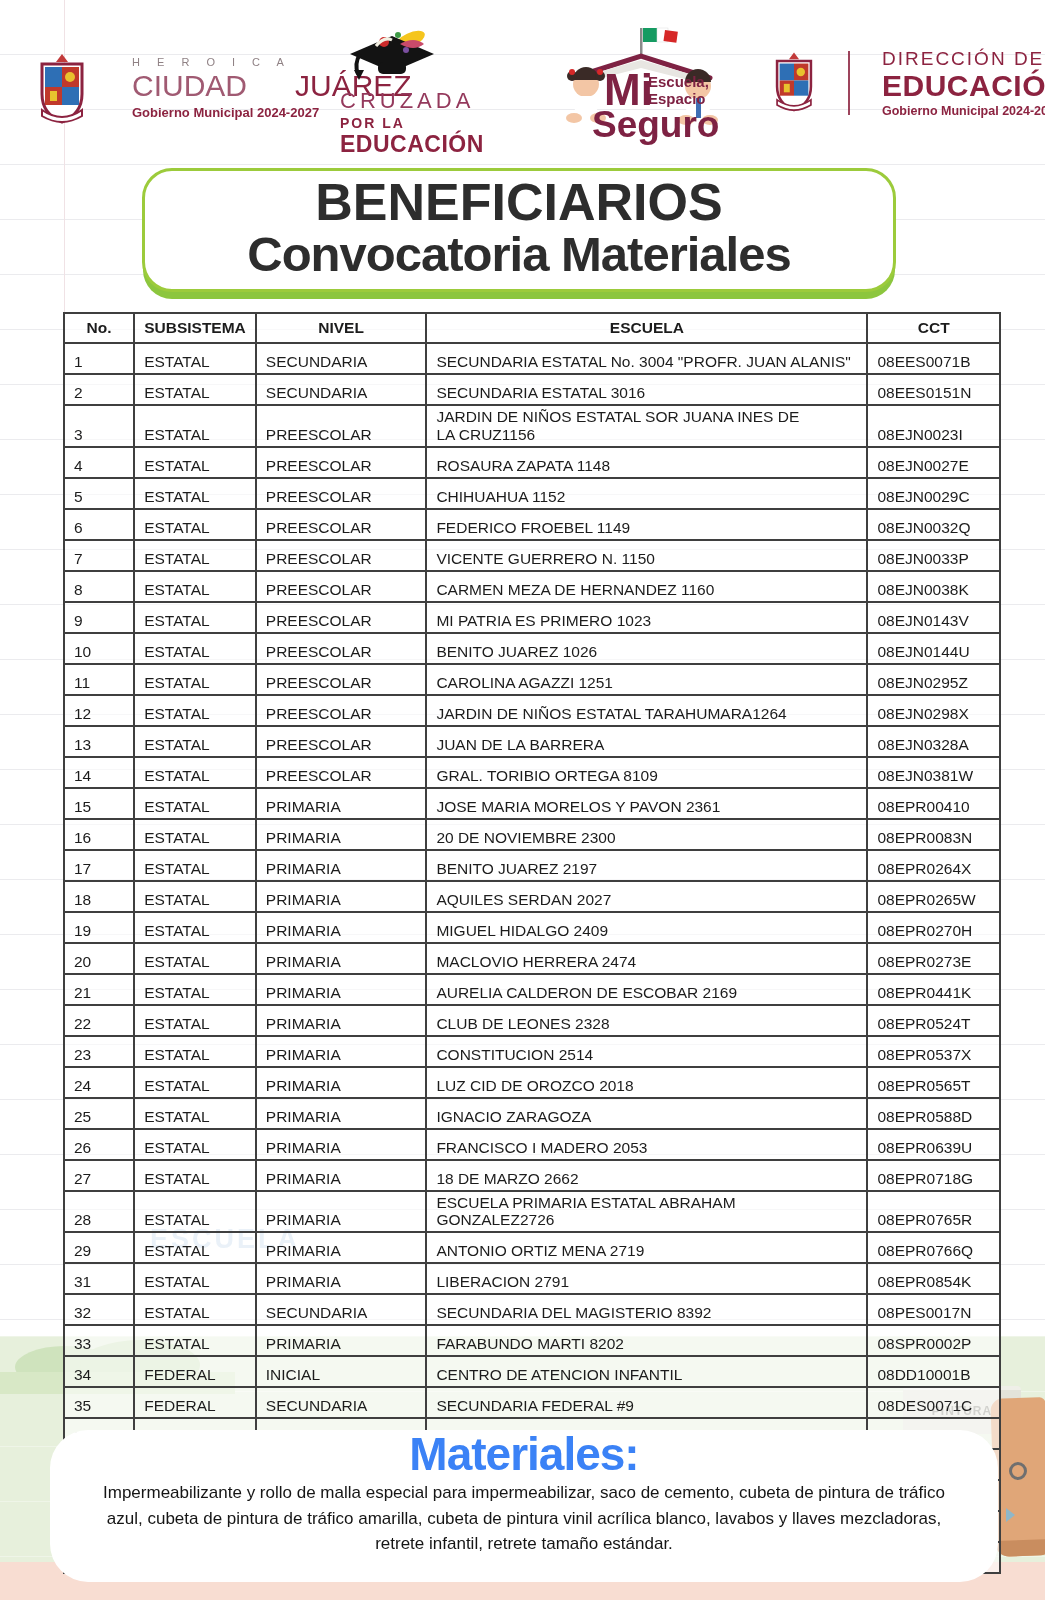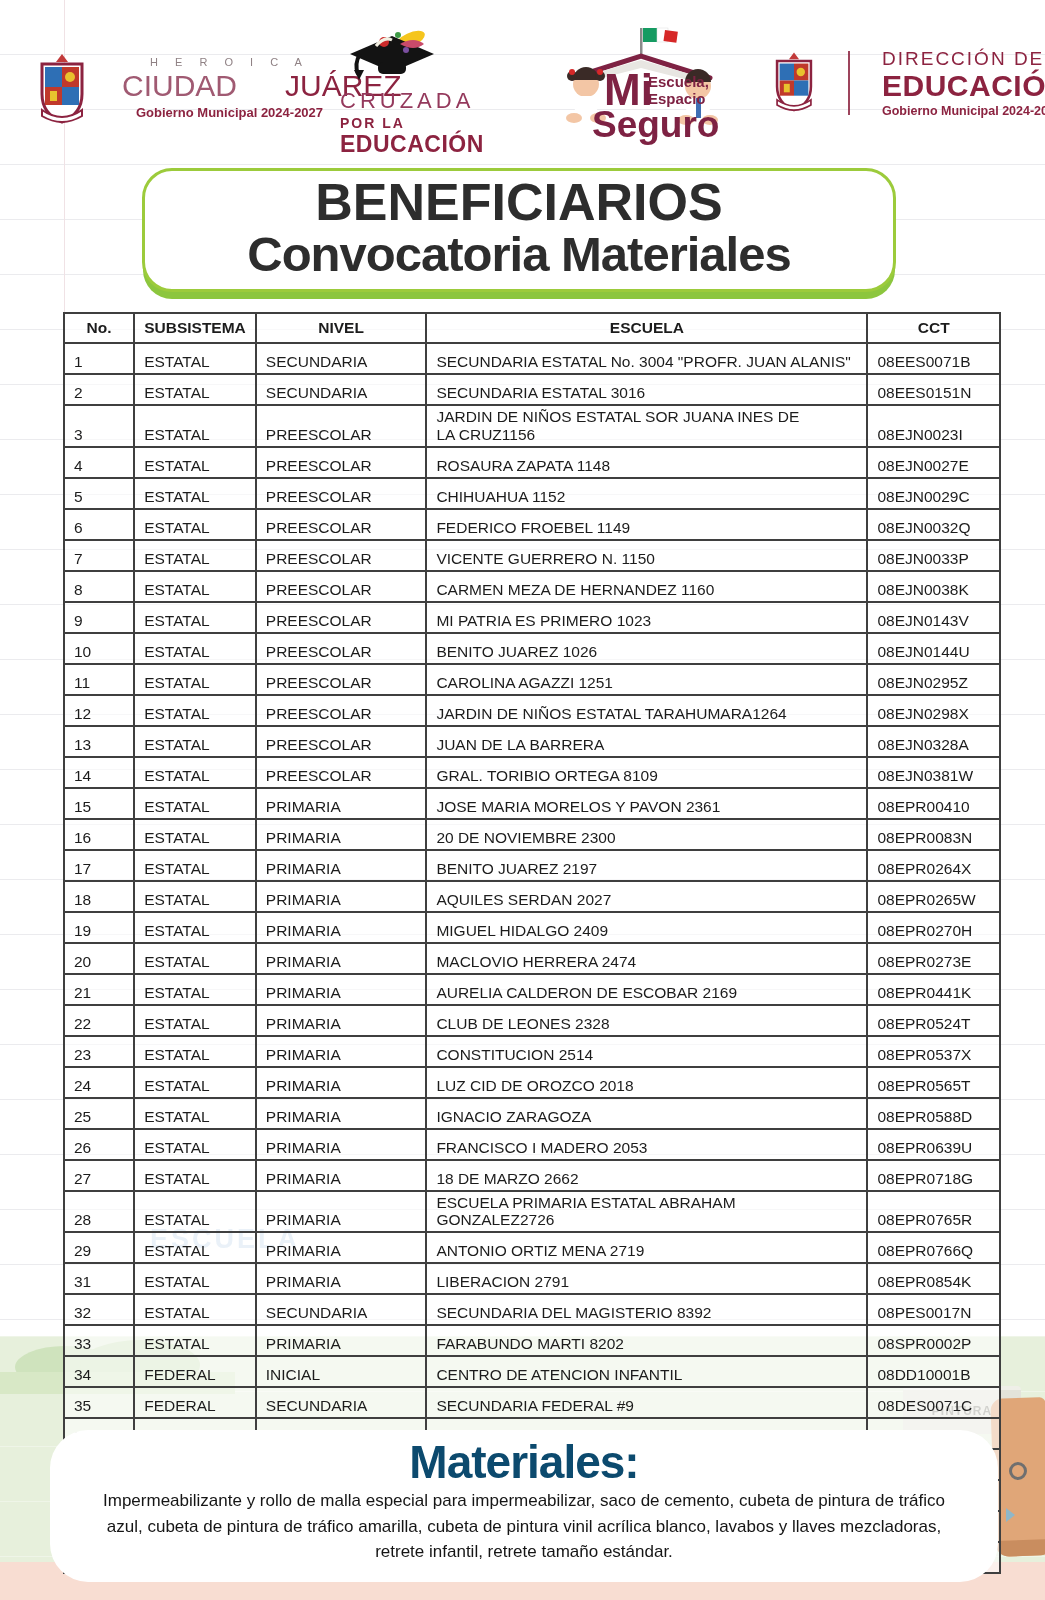--- a/index.html
+++ b/index.html
@@ -3,21 +3,21 @@
 <meta charset="utf-8">
 <style>
   html,body{margin:0;padding:0;}
   body{font-family:"Liberation Sans",sans-serif;background:#fff;}
   .page{position:relative;width:1045px;height:1600px;overflow:hidden;
         background:repeating-linear-gradient(to bottom,#ffffff 0px,#ffffff 54px,#ebebee 54px,#ebebee 55px);}
   .page::before{content:"";position:absolute;left:64px;top:0;width:1px;height:1340px;background:#f0e2e5;}
 
   
   .logo{position:absolute;z-index:2;}
-  .cj-text{position:absolute;left:86px;top:6px;width:215px;text-align:center;color:#8c2340;}
+  .cj-text{position:absolute;left:96px;top:6px;width:215px;text-align:left;color:#8c2340;}
   .cj-heroica{font-size:11px;letter-spacing:7px;color:#8f8184;font-weight:500;}
   .cj-name{font-size:30px;line-height:1.05;margin-top:2px;white-space:nowrap;}
   .cj-ciudad{color:#a express;color:#a05a72;font-weight:400;}
   .cj-juarez{color:#8c2340;font-weight:400;margin-left:48px;}
   .cj-gob{font-size:13px;font-weight:600;margin-top:3px;}
   .cruzada{width:150px;text-align:left;color:#8c2340;}
   .cz-l1{font-size:22px;letter-spacing:4px;font-weight:400;color:#94395c;margin-top:2px;}
   .cz-l2{font-size:14px;letter-spacing:2px;font-weight:700;margin-top:1px;}
   .cz-l3{font-size:23px;font-weight:800;letter-spacing:.5px;}
   .esc-txt{position:absolute;color:#7e2243;font-weight:800;line-height:1;}
@@ -56,21 +56,21 @@
   .sack-bottom{position:absolute;left:0;bottom:0;width:100%;height:16px;background:#c98d5f;border-radius:0 0 10px 14px;}
   .sack-ring{position:absolute;left:1009px;top:1462px;width:12px;height:12px;border:3px solid #6f6f6f;
      border-radius:50%;z-index:0;}
   .sack-tri{position:absolute;left:1006px;top:1508px;width:0;height:0;z-index:0;
      border-left:9px solid #8fb7c9;border-top:7px solid transparent;border-bottom:7px solid transparent;}
   .strip-peach{position:absolute;left:0;top:1562px;width:1045px;height:38px;background:#f8ddd2;z-index:0;}
 
   
   .materials-box{position:absolute;left:50px;top:1430px;width:948px;height:152px;z-index:3;
      background:#fff;border-radius:38px;text-align:center;}
-  .mat-heading{font-size:46px;font-weight:900;color:#0c4a6e;letter-spacing:-1px;margin-top:8px;line-height:1.05;}
+  .mat-heading{font-size:46px;font-weight:900;color:#3b82f6;letter-spacing:-1px;margin-top:0;line-height:1.05;}
   .mat-body{font-size:17px;color:#151515;line-height:1.5;padding:2px 34px 0 34px;}
 </style>
 </head>
 <body>
 
 <div class="page">
 
   <div class="watermark">ESCUELA</div>
   <div class="bg-green"></div>
   <div class="bush" style="left:15px;top:1346px;width:100px;height:42px;"></div>

